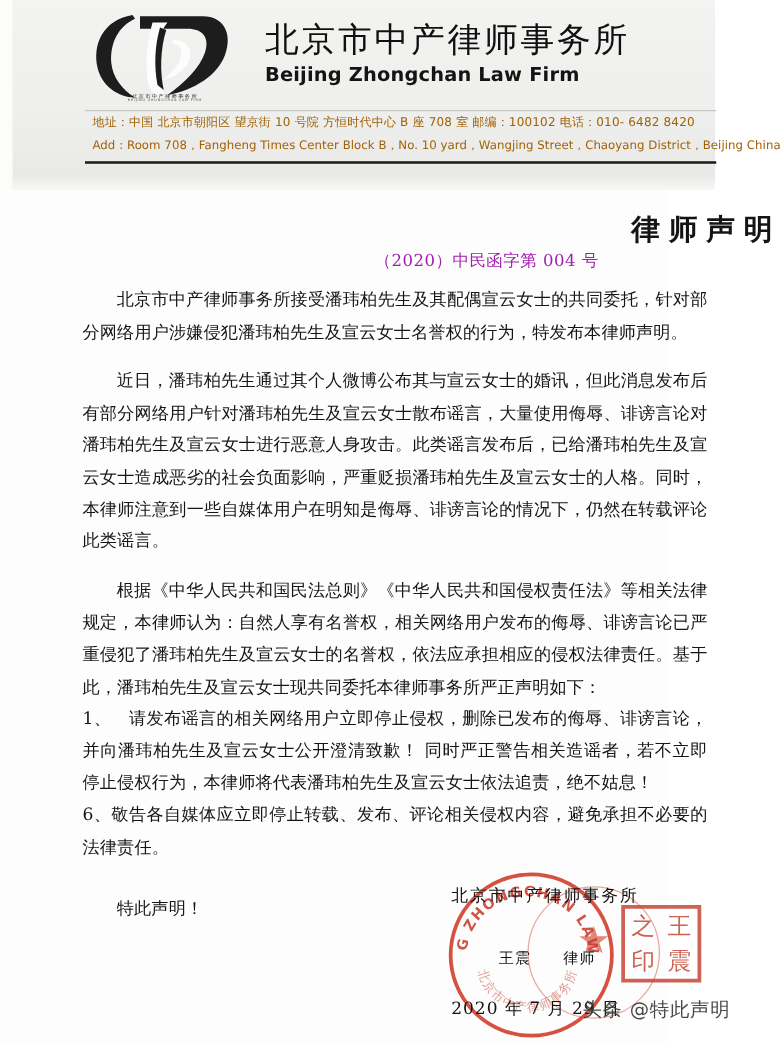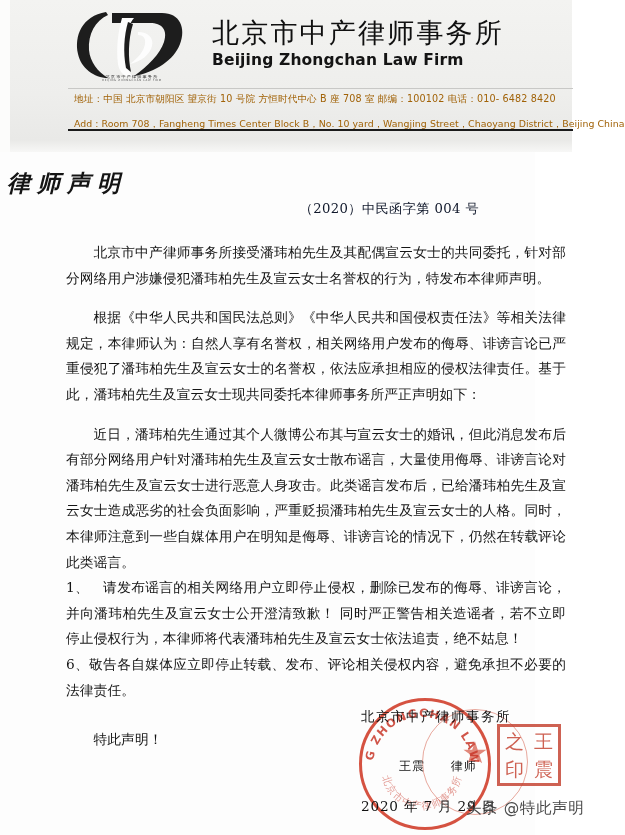--- a/index.html
+++ b/index.html
@@ -127,51 +127,50 @@
     font-size: 9.6px;
     line-height: 1.55;
     letter-spacing: 0.15px;
     white-space: nowrap;
   }
   .addr-en {
     font-size: 9.4px;
     line-height: 1.5;
     letter-spacing: 0.05px;
     white-space: nowrap;
-    margin-top: 10px;
+    margin-top: 3px;
   }
 
   
   .doc-title {
     position: absolute;
     left: 0; top: 168px;
     width: 625px;
-    text-align: left;
+    text-align: right;
     font-family: "DejaVu Serif", "Liberation Serif", serif;
     font-size: 23px;
     font-weight: bold;
     letter-spacing: 7px;
     text-indent: 7px;
     color: #141414;
-    font-style: italic;
   }
 
   .doc-number {
     position: absolute;
     right: 56px; top: 200px;
     font-family: "DejaVu Serif", "Liberation Serif", serif;
     font-size: 13.2px;
     letter-spacing: 0.4px;
-    color: #0f172a;
+    color: #a21caf;
     white-space: nowrap;
   }
 
   .body-text {
     position: absolute;
-    left: 66px; top: 240px;
+    left: 66px; top: 228px;
     width: 500px;
     font-family: "DejaVu Serif", "Liberation Serif", serif;
     font-size: 13.7px;
     line-height: 25.6px;
     color: #151515;
     letter-spacing: 0.15px;
     text-align: justify;
     text-justify: inter-character;
   }
   .body-text p {
@@ -340,22 +339,22 @@
     <div class="addr-en">Add : Room 708，Fangheng Times Center Block B，No. 10 yard，Wangjing Street，Chaoyang District，Beijing China</div>
   </div>
 
   <div class="rule-thick"></div>
 
   <div class="doc-title">律师声明</div>
   <div class="doc-number">（2020）中民函字第 004 号</div>
 
   <div class="body-text">
     <p class="p-indent">北京市中产律师事务所接受潘玮柏先生及其配偶宣云女士的共同委托，针对部分网络用户涉嫌侵犯潘玮柏先生及宣云女士名誉权的行为，特发布本律师声明。</p>
+    <p class="p-indent p-gap">近日，潘玮柏先生通过其个人微博公布其与宣云女士的婚讯，但此消息发布后有部分网络用户针对潘玮柏先生及宣云女士散布谣言，大量使用侮辱、诽谤言论对潘玮柏先生及宣云女士进行恶意人身攻击。此类谣言发布后，已给潘玮柏先生及宣云女士造成恶劣的社会负面影响，严重贬损潘玮柏先生及宣云女士的人格。同时，本律师注意到一些自媒体用户在明知是侮辱、诽谤言论的情况下，仍然在转载评论此类谣言。</p>
     <p class="p-indent p-gap">根据《中华人民共和国民法总则》《中华人民共和国侵权责任法》等相关法律规定，本律师认为：自然人享有名誉权，相关网络用户发布的侮辱、诽谤言论已严重侵犯了潘玮柏先生及宣云女士的名誉权，依法应承担相应的侵权法律责任。基于此，潘玮柏先生及宣云女士现共同委托本律师事务所严正声明如下：</p>
-    <p class="p-indent p-gap">近日，潘玮柏先生通过其个人微博公布其与宣云女士的婚讯，但此消息发布后有部分网络用户针对潘玮柏先生及宣云女士散布谣言，大量使用侮辱、诽谤言论对潘玮柏先生及宣云女士进行恶意人身攻击。此类谣言发布后，已给潘玮柏先生及宣云女士造成恶劣的社会负面影响，严重贬损潘玮柏先生及宣云女士的人格。同时，本律师注意到一些自媒体用户在明知是侮辱、诽谤言论的情况下，仍然在转载评论此类谣言。</p>
     <p class="p-item">1、　请发布谣言的相关网络用户立即停止侵权，删除已发布的侮辱、诽谤言论，并向潘玮柏先生及宣云女士公开澄清致歉！ 同时严正警告相关造谣者，若不立即停止侵权行为，本律师将代表潘玮柏先生及宣云女士依法追责，绝不姑息！</p>
     <p class="p-item">6、敬告各自媒体应立即停止转载、发布、评论相关侵权内容，避免承担不必要的法律责任。</p>
     <p class="p-sign">特此声明！</p>
   </div>
 
   <div class="sign-area">
 
     <div class="seal-round"></div>
     <div class="seal-round-inner"></div>
     <div class="seal-star">★</div>

